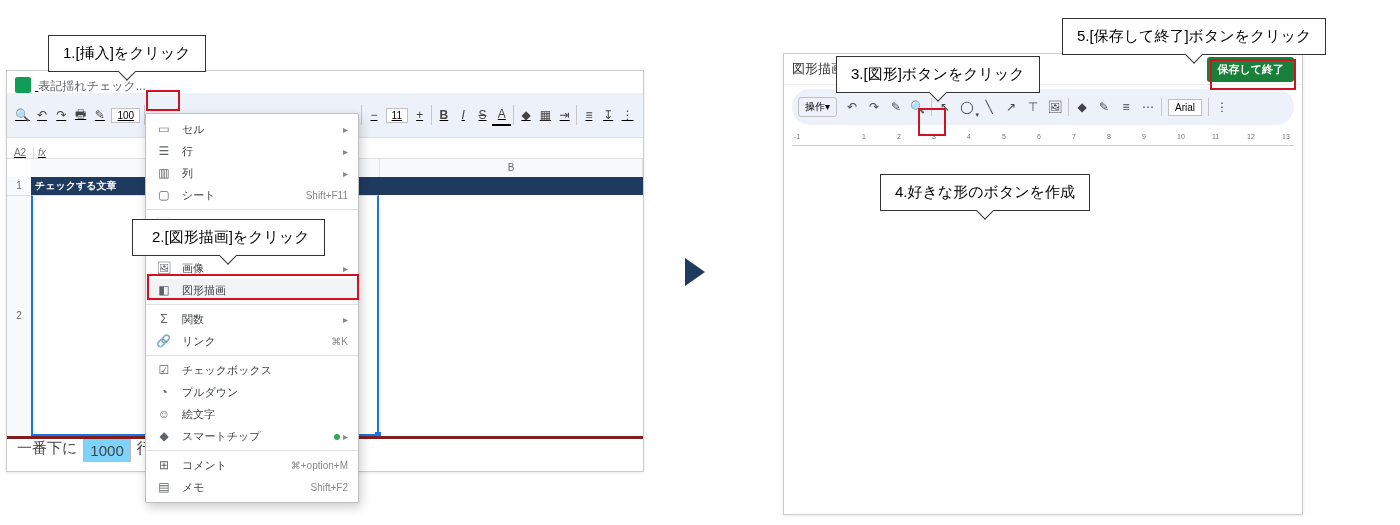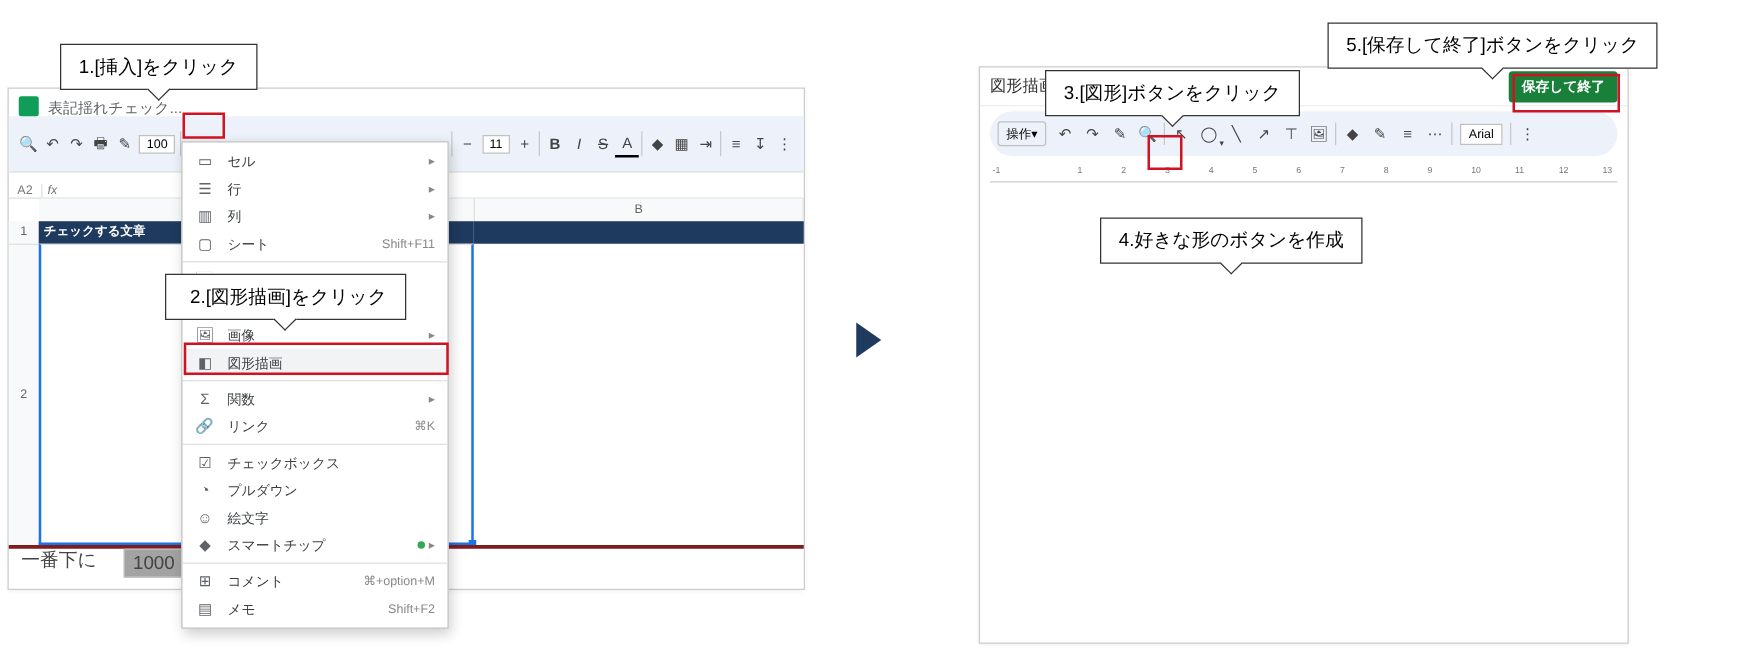--- a/index.html
+++ b/index.html
@@ -12,21 +12,21 @@
     position: relative;
     overflow: hidden;
   }
   .pane {
     position: absolute;
     background: #fff;
     border: 1px solid #ccc;
     box-shadow: 0 1px 4px rgba(0,0,0,0.08);
   }
   
-  .pane-left { left: 6px; top: 70px; width: 636px; height: 400px; }
+  .pane-left { left: 6px; top: 70px; width: 636px; height: 400px; text-decoration: underline; }
   .gs-logo { width: 16px; height: 16px; background: #0f9d58; border-radius: 2px; margin: 6px 4px 0 8px; display:inline-block; vertical-align:top;}
   .title-obscured { display:inline-block; color:#5f6368; font-size:12px; margin-top:7px;}
   .menu-bar { height: 20px; padding: 2px 0 0 10px; color:#3c4043; font-size:11px; border-bottom:1px solid #e0e0e0; }
   .menu-bar span{ display:inline-block; padding:2px 5px; cursor:default;}
   .tb { height:36px; padding:4px 6px; display:flex; align-items:center; background:#edf2fa; border-bottom:1px solid #e0e0e0;}
   .tb .ic{ width:20px;height:20px;display:flex;align-items:center;justify-content:center;color:#444;font-size:12px;}
   .tb .sep{width:1px;height:20px;background:#c7c7c7;margin:0 2px;}
   .tb .fsz{border:1px solid #c0c0c0;padding:1px 5px;font-size:10px;margin:0 2px;background:#fff;}
   .name-box{height:20px;border-bottom:1px solid #e0e0e0;display:flex;align-items:flex-end;font-size:10px;color:#777;}
   .name-box span:first-child{width:26px;text-align:center;border-right:1px solid #e0e0e0;}
@@ -37,21 +37,21 @@
   .rowhdr div:nth-child(2){height:240px;line-height:240px;}
   .colhdr{position:absolute;left:24px;top:0;height:18px;right:0;background:#f8f9fa;border-bottom:1px solid #e0e0e0;display:flex;font-size:10px;color:#666;}
   .colhdr div{border-right:1px solid #e0e0e0;text-align:center;line-height:18px;}
   .colA{width:348px;} .colB{flex:1;}
   .cellsA{position:absolute;left:24px;top:18px;width:348px;}
   .cellsA .r1{height:18px;background:#1f3a5f;color:#fff;font-weight:bold;font-size:10px;padding-left:4px;line-height:18px;}
   .cellsA .r2{height:238px;border:2px solid #1a73e8;border-top:1px solid #e0e0e0; position:relative;}
   .cellsA .r2::after{content:"";position:absolute;right:-4px;bottom:-4px;width:6px;height:6px;background:#1a73e8;}
   .cellsB-hdr{position:absolute;left:372px;top:18px;right:0;height:18px;background:#1f3a5f;}
   .footerL{position:absolute;left:0;right:0;bottom:0;height:32px;display:flex;align-items:flex-start;padding:0 10px;border-top:3px solid #7f1d1d;font-size:15px;color:#444;}
-  .footerL .numbox{border:1px solid #bbb;padding:2px 6px;margin:0 22px;background:#a3a3a3;}
+  .footerL .numbox{border:1px solid #bbb;padding:2px 6px;margin:0 6px;background:#7dd3fc;}
 
   
   .dropdown{position:absolute;left:145px;top:113px;width:212px;background:#fff;border:1px solid #bfbfbf;box-shadow:2px 4px 10px rgba(0,0,0,0.2);font-size:11px;color:#3c4043;padding:4px 0;}
   .dropdown .mi{height:22px;display:flex;align-items:center;padding:0 10px;}
   .dropdown .mi .glyph{width:16px;text-align:center;color:#5f6368;margin-right:10px;font-size:12px;}
   .dropdown .mi .lbl{flex:1;}
   .dropdown .mi .rt{color:#888;font-size:10px;}
   .dropdown .hov{background:#f1f3f4;}
   .dropdown hr{border:none;border-top:1px solid #e0e0e0;margin:3px 0;}
   .dot-green{width:6px;height:6px;border-radius:50%;background:#34a853;display:inline-block;margin-left:3px;}

